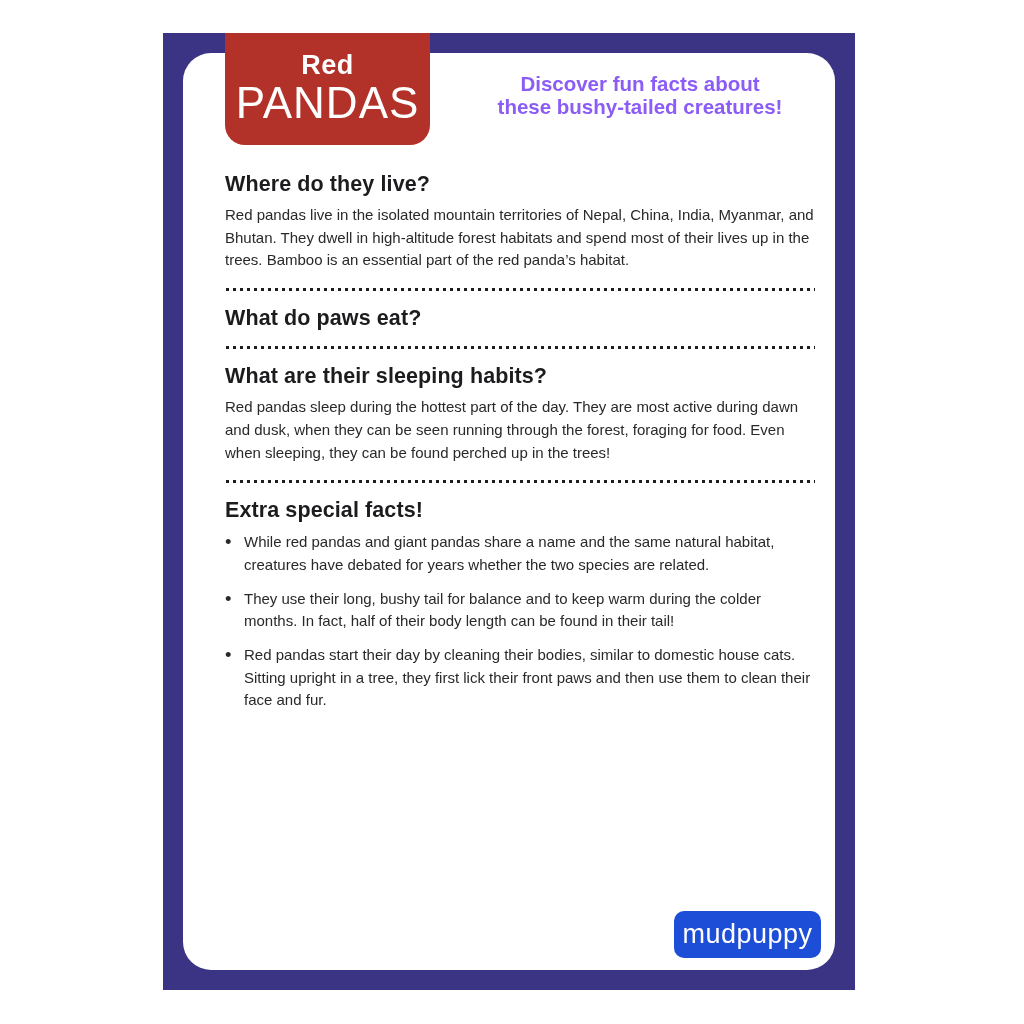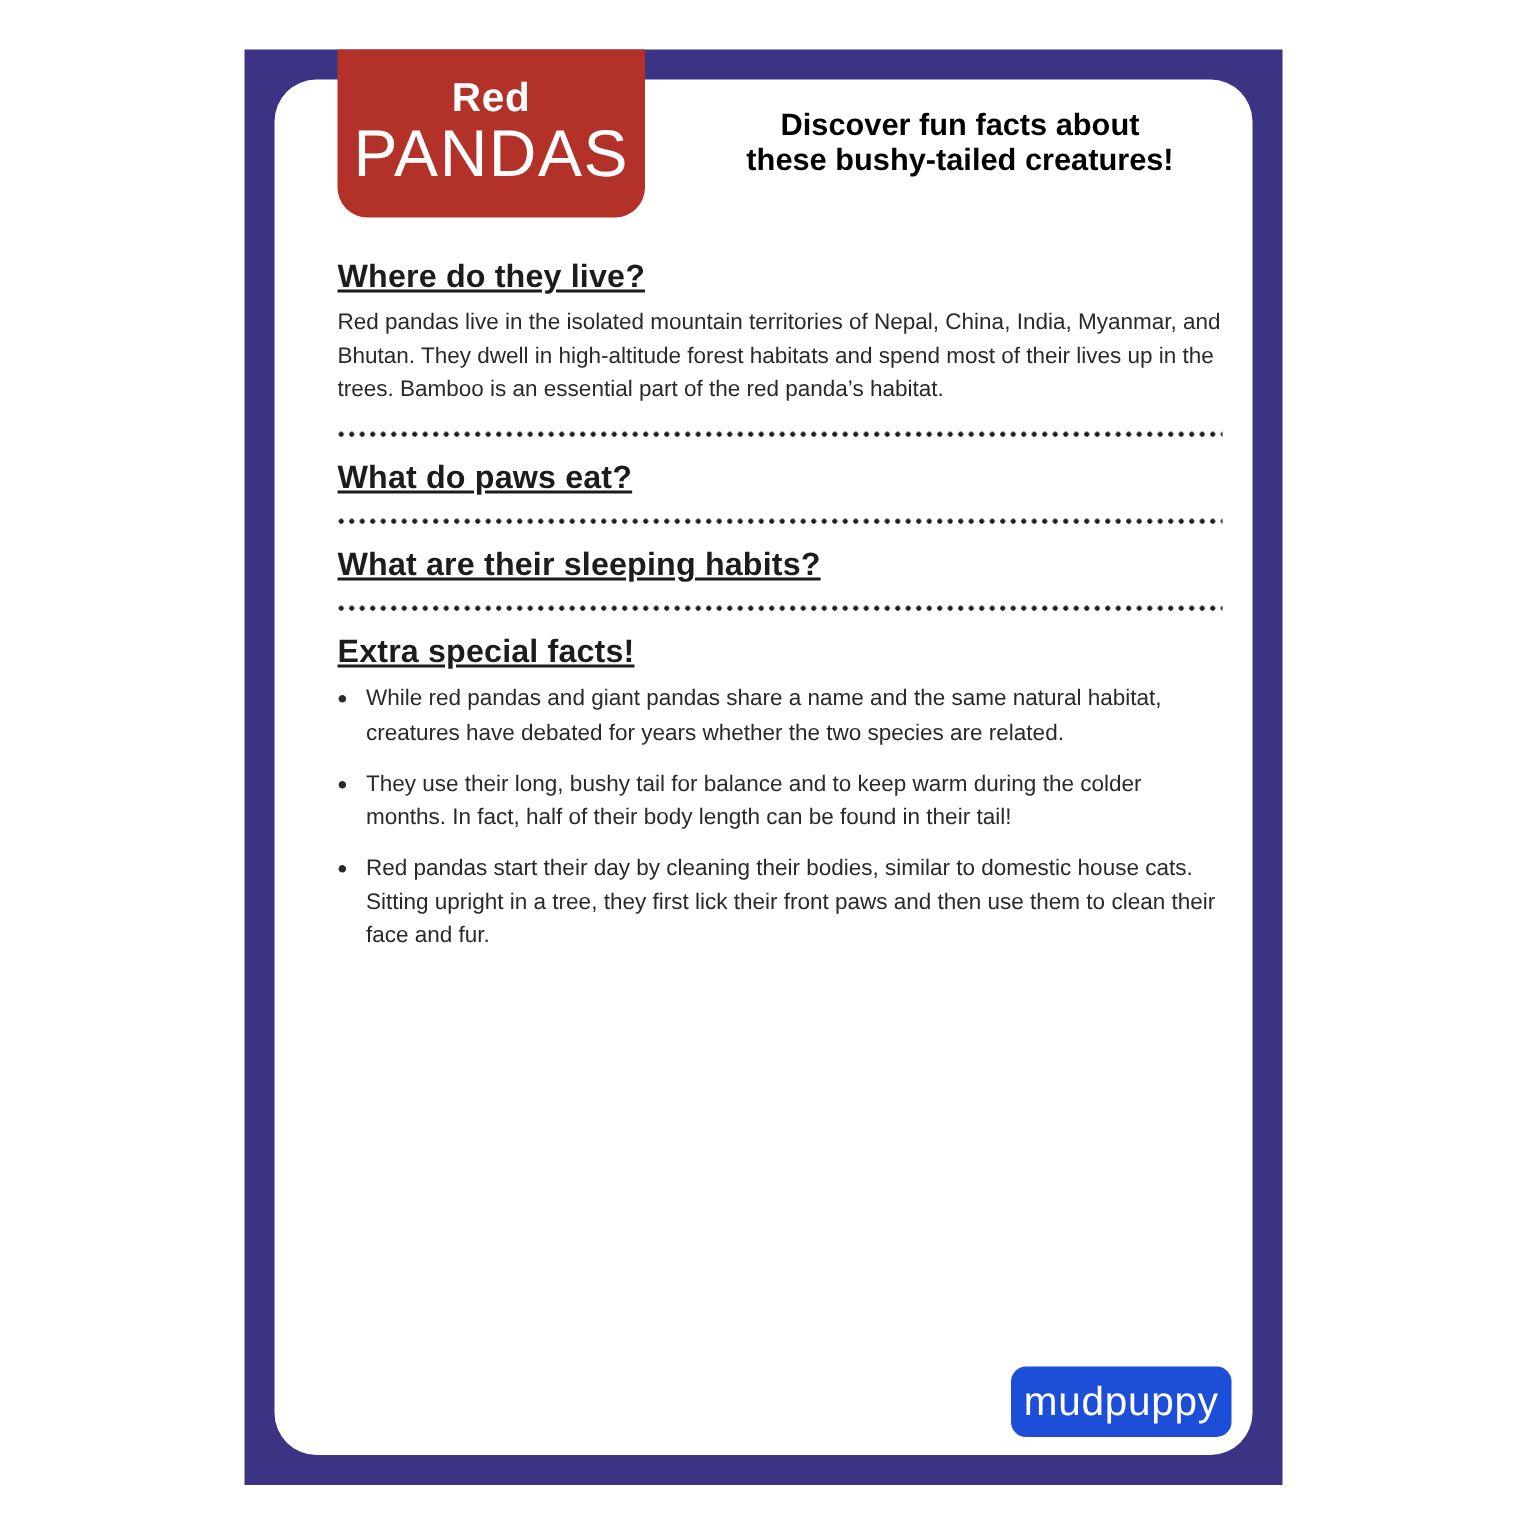--- a/index.html
+++ b/index.html
@@ -50,42 +50,41 @@
     line-height: 1.1;
     letter-spacing: 1px;
   }
 
   
   .tagline {
     position: absolute;
     left: 450px; top: 72px;
     width: 380px;
     text-align: center;
-    color: #000000;
+    color: #8b5cf6;
     font-weight: bold;
     font-size: 20.5px;
     line-height: 1.14;
     z-index: 3;
   }
 
   
   .content {
     position: absolute;
     left: 225px; top: 172px;
     width: 590px;
     z-index: 2;
   }
   .section h2 {
     font-size: 21.5px;
     font-weight: bold;
     color: #1c1c1e;
     line-height: 24px;
     margin-bottom: 8px;
     letter-spacing: 0.1px;
-    text-decoration: underline;
   }
   .section p {
     font-size: 15px;
     color: #29292b;
     line-height: 22.7px;
   }
   .dots {
     height: 5px;
     margin: 15px 0 14px 0;
     background-image: radial-gradient(circle at 2.5px 2.5px, #1e1e1e 1.5px, transparent 1.9px);
@@ -148,20 +147,21 @@
   </div>
   <div class="dots"></div>
 
   <div class="section">
     <h2>What do paws eat?</h2>
   </div>
   <div class="dots"></div>
 
   <div class="section">
     <h2>What are their sleeping habits?</h2>
+    <p>Red pandas sleep during the hottest part of the day. They are most active during dawn and dusk, when they can be seen running through the forest, foraging for food. Even when sleeping, they can be found perched up in the trees!</p>
   </div>
   <div class="dots"></div>
 
   <div class="section facts">
     <h2>Extra special facts!</h2>
 
     <div class="bullet">
       <span class="marker">•</span>
       <p>While red pandas and giant pandas share a name and the same natural habitat, creatures have debated for years whether the two species are related.</p>
     </div>

